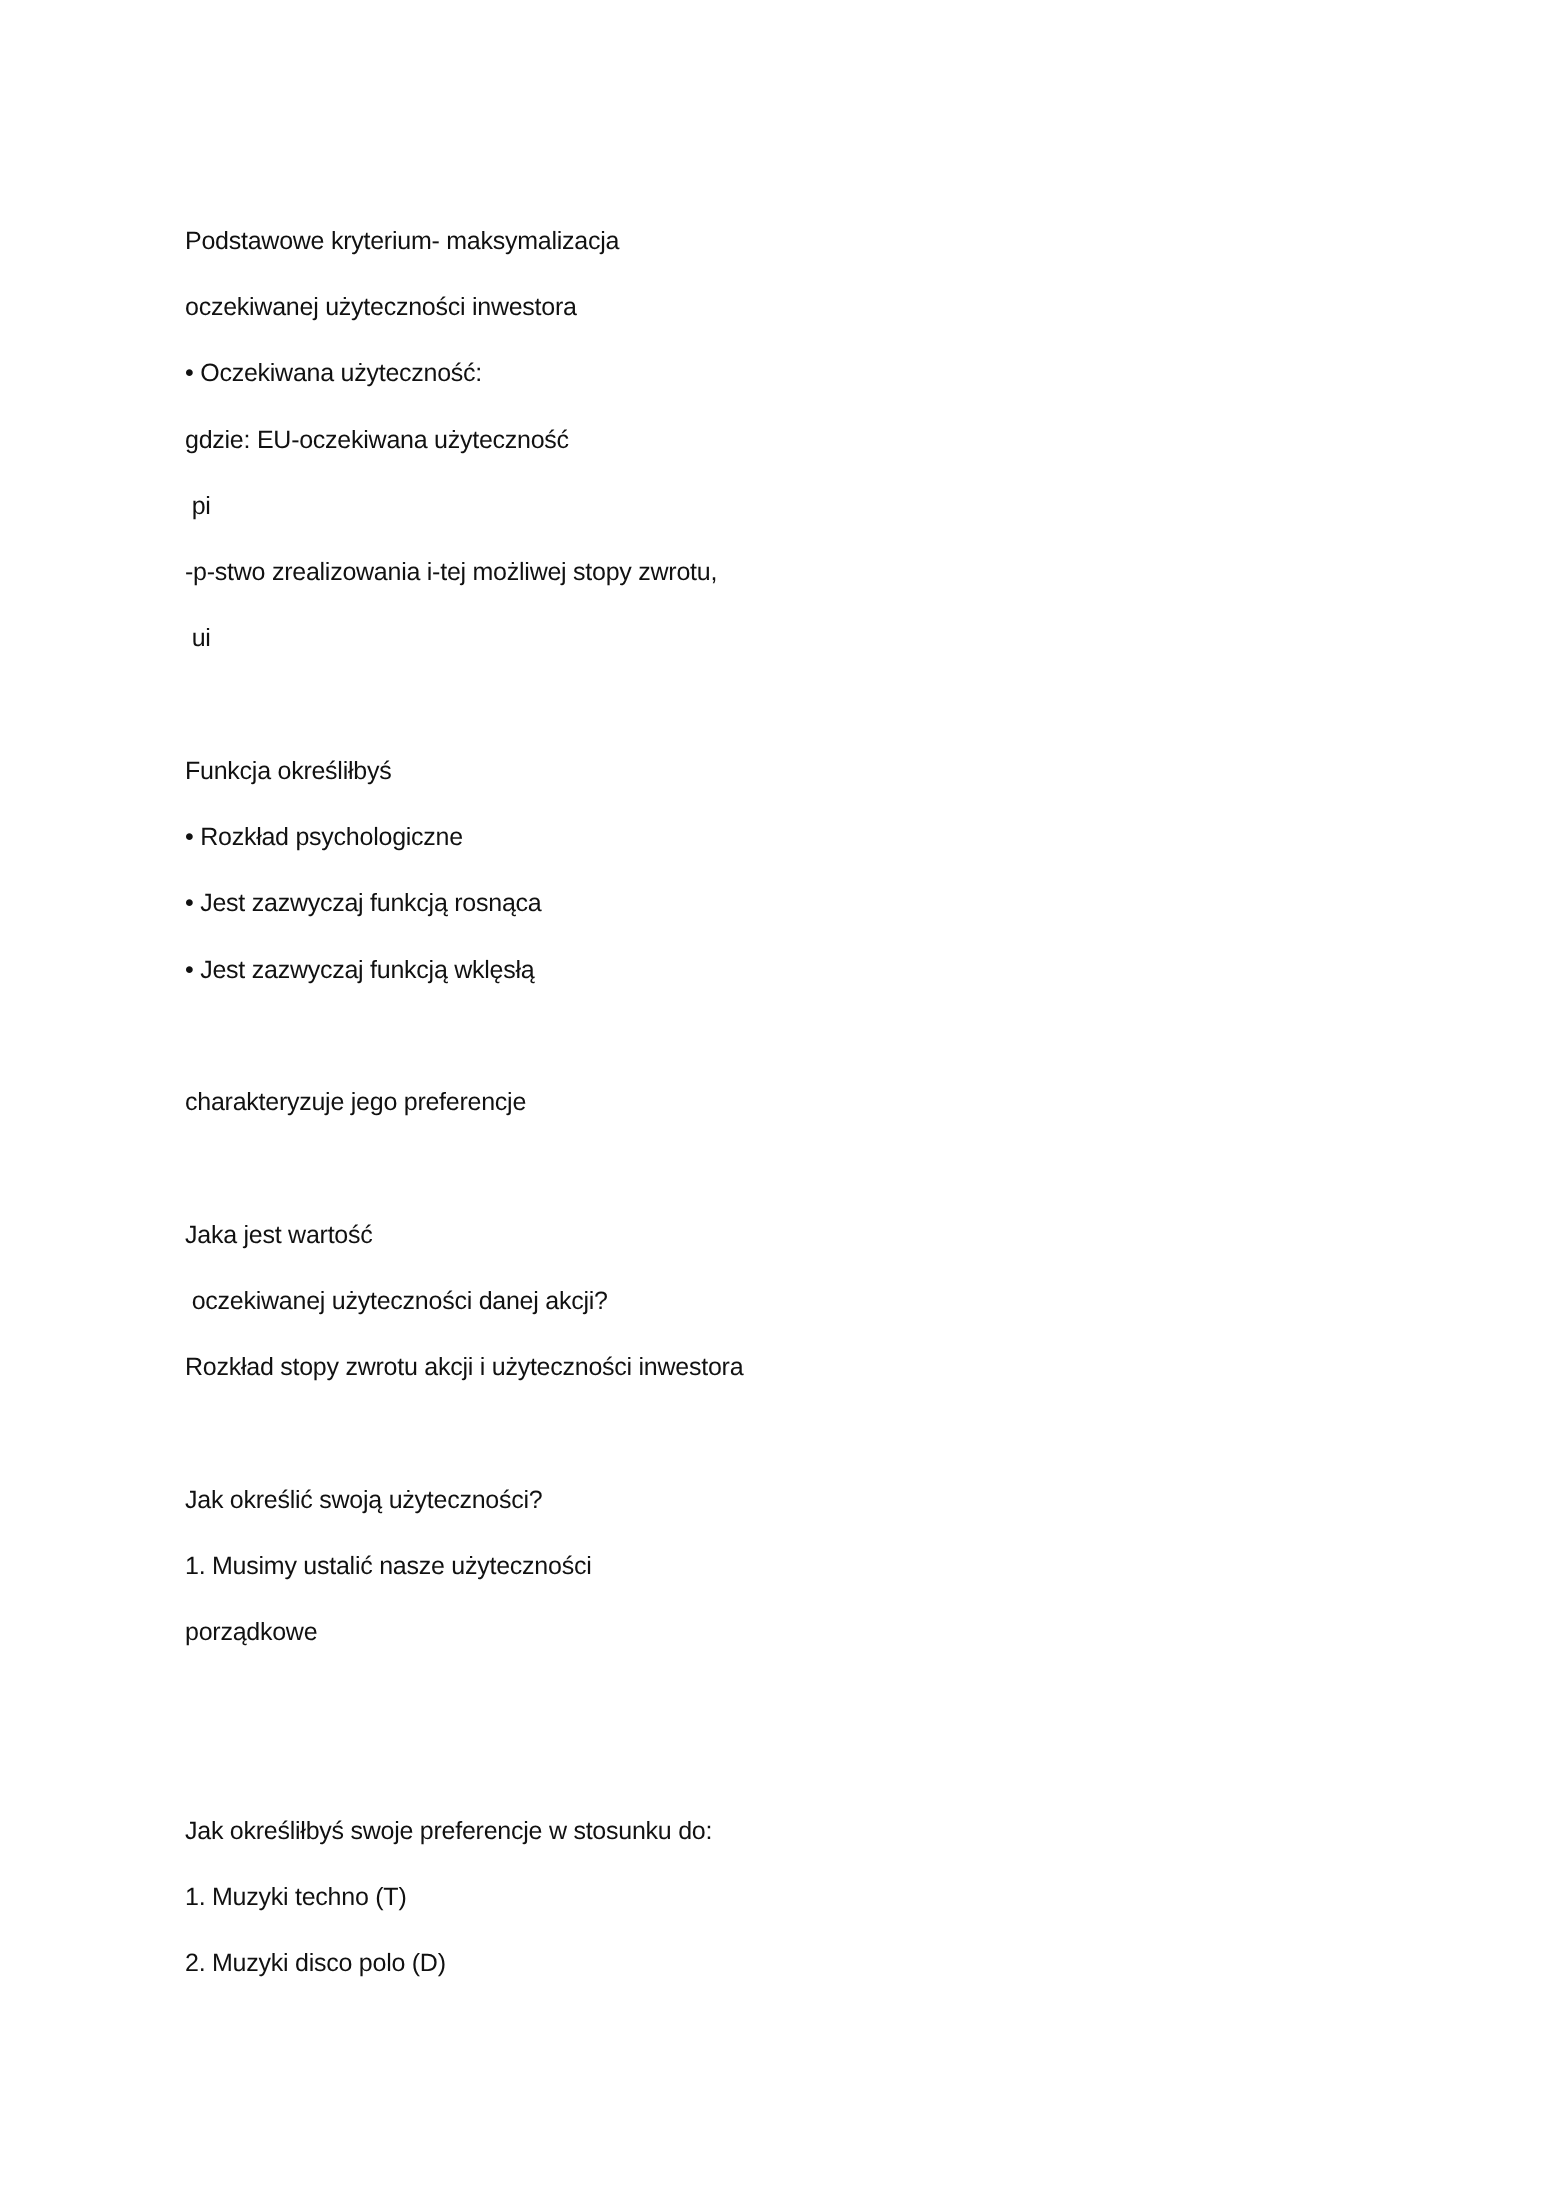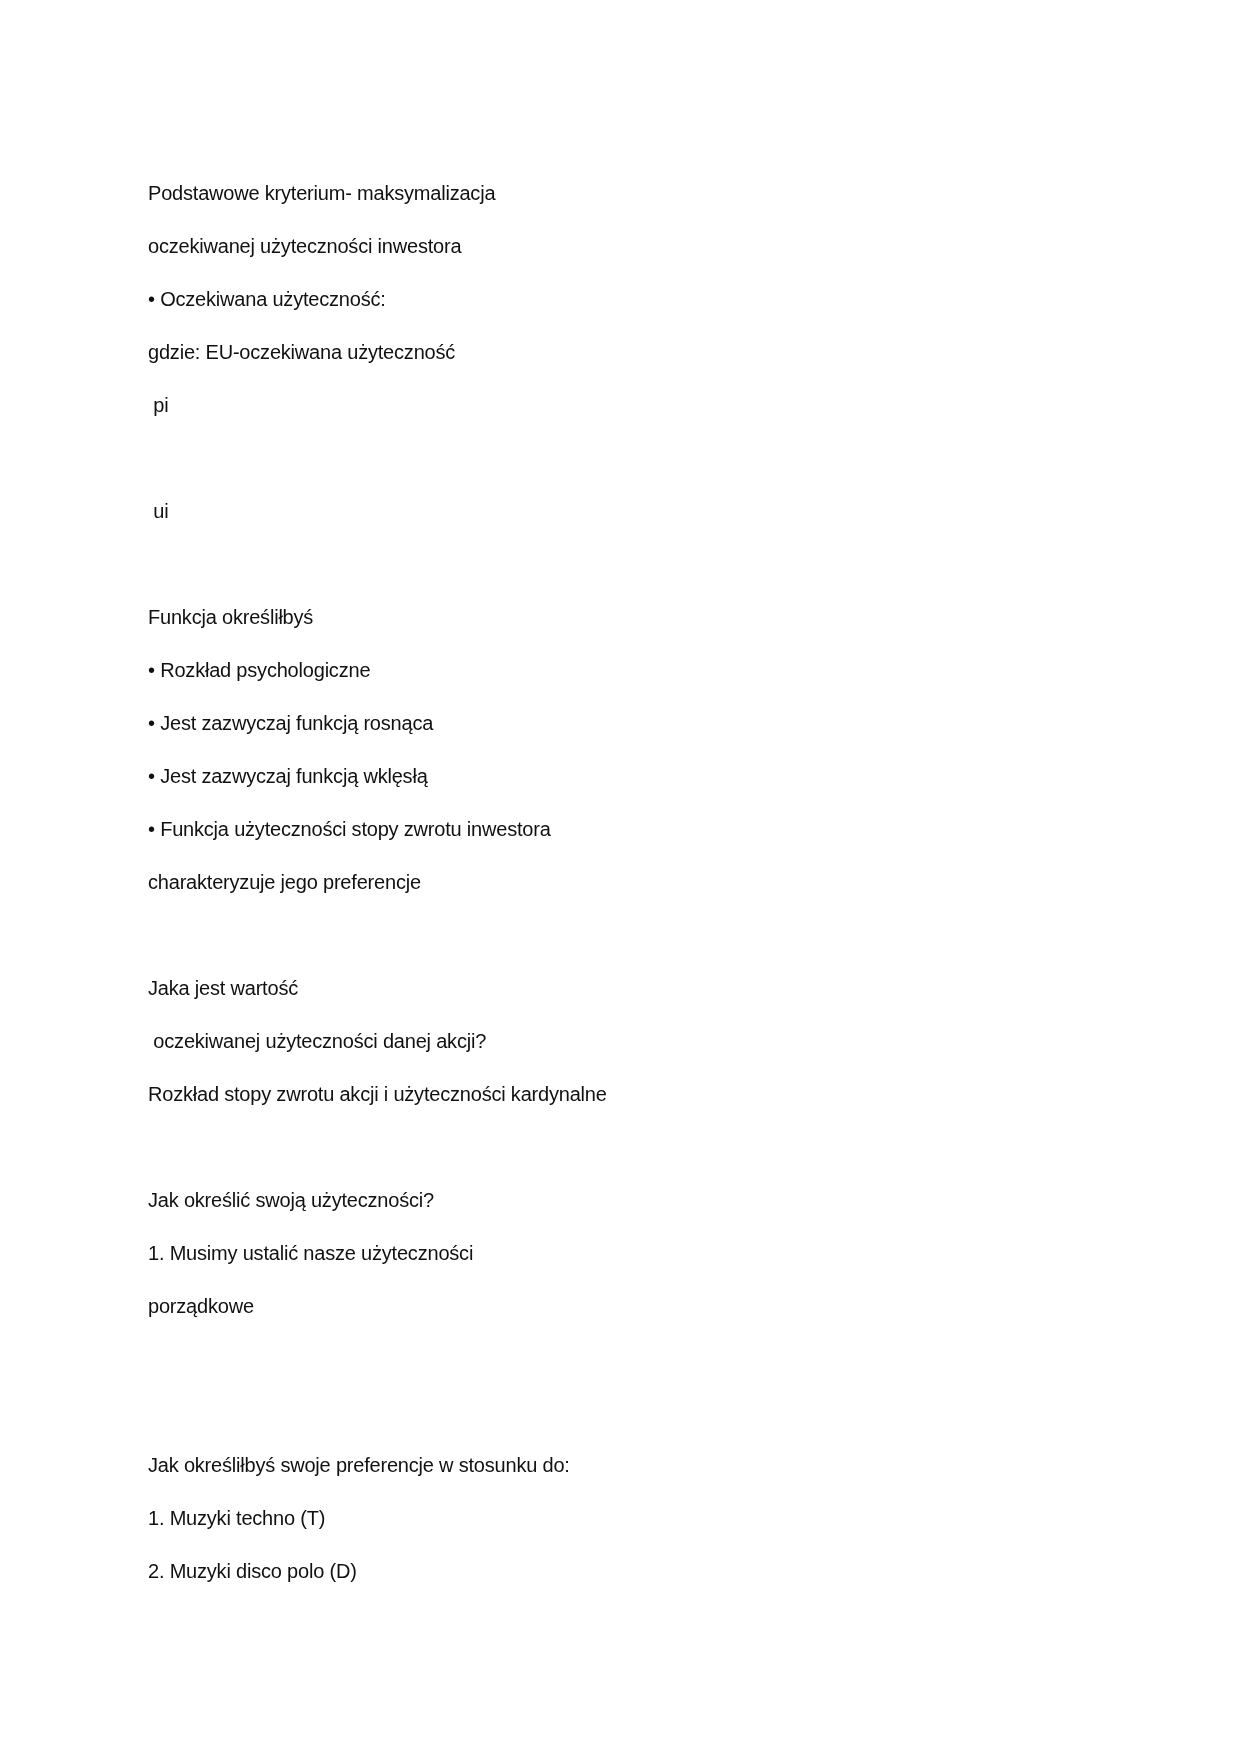--- a/index.html
+++ b/index.html
@@ -35,29 +35,29 @@
   </style>
 </head>
 <body>
 
 <div class="page">
   <div class="line" style="top:149px">Podstawowe kryterium- maksymalizacja</div>
   <div class="line" style="top:202px">oczekiwanej użyteczności inwestora</div>
   <div class="line" style="top:255px">• Oczekiwana użyteczność:</div>
   <div class="line" style="top:308px">gdzie: EU-oczekiwana użyteczność</div>
   <div class="line" style="top:361px"> pi</div>
+  <div class="line" style="top:414px">-p-stwo zrealizowania i-tej możliwej stopy zwrotu,</div>
   <div class="line" style="top:467px"> ui</div>
   <div class="line" style="top:573px">Funkcja określiłbyś</div>
   <div class="line" style="top:626px">• Rozkład psychologiczne</div>
   <div class="line" style="top:679px">• Jest zazwyczaj funkcją rosnąca</div>
   <div class="line" style="top:732px">• Jest zazwyczaj funkcją wklęsłą</div>
-  <div class="line" style="top:785px">• Funkcja użyteczności stopy zwrotu inwestora</div>
   <div class="line" style="top:838px">charakteryzuje jego preferencje</div>
   <div class="line" style="top:944px">Jaka jest wartość</div>
   <div class="line" style="top:997px"> oczekiwanej użyteczności danej akcji?</div>
-  <div class="line" style="top:1050px">Rozkład stopy zwrotu akcji i użyteczności kardynalne</div>
+  <div class="line" style="top:1050px">Rozkład stopy zwrotu akcji i użyteczności inwestora</div>
   <div class="line" style="top:1156px">Jak określić swoją użyteczności?</div>
   <div class="line" style="top:1209px">1. Musimy ustalić nasze użyteczności</div>
   <div class="line" style="top:1262px">porządkowe</div>
   <div class="line" style="top:1421px">Jak określiłbyś swoje preferencje w stosunku do:</div>
   <div class="line" style="top:1474px">1. Muzyki techno (T)</div>
   <div class="line" style="top:1527px">2. Muzyki disco polo (D)</div>
 </div>
 
 </body></html>

